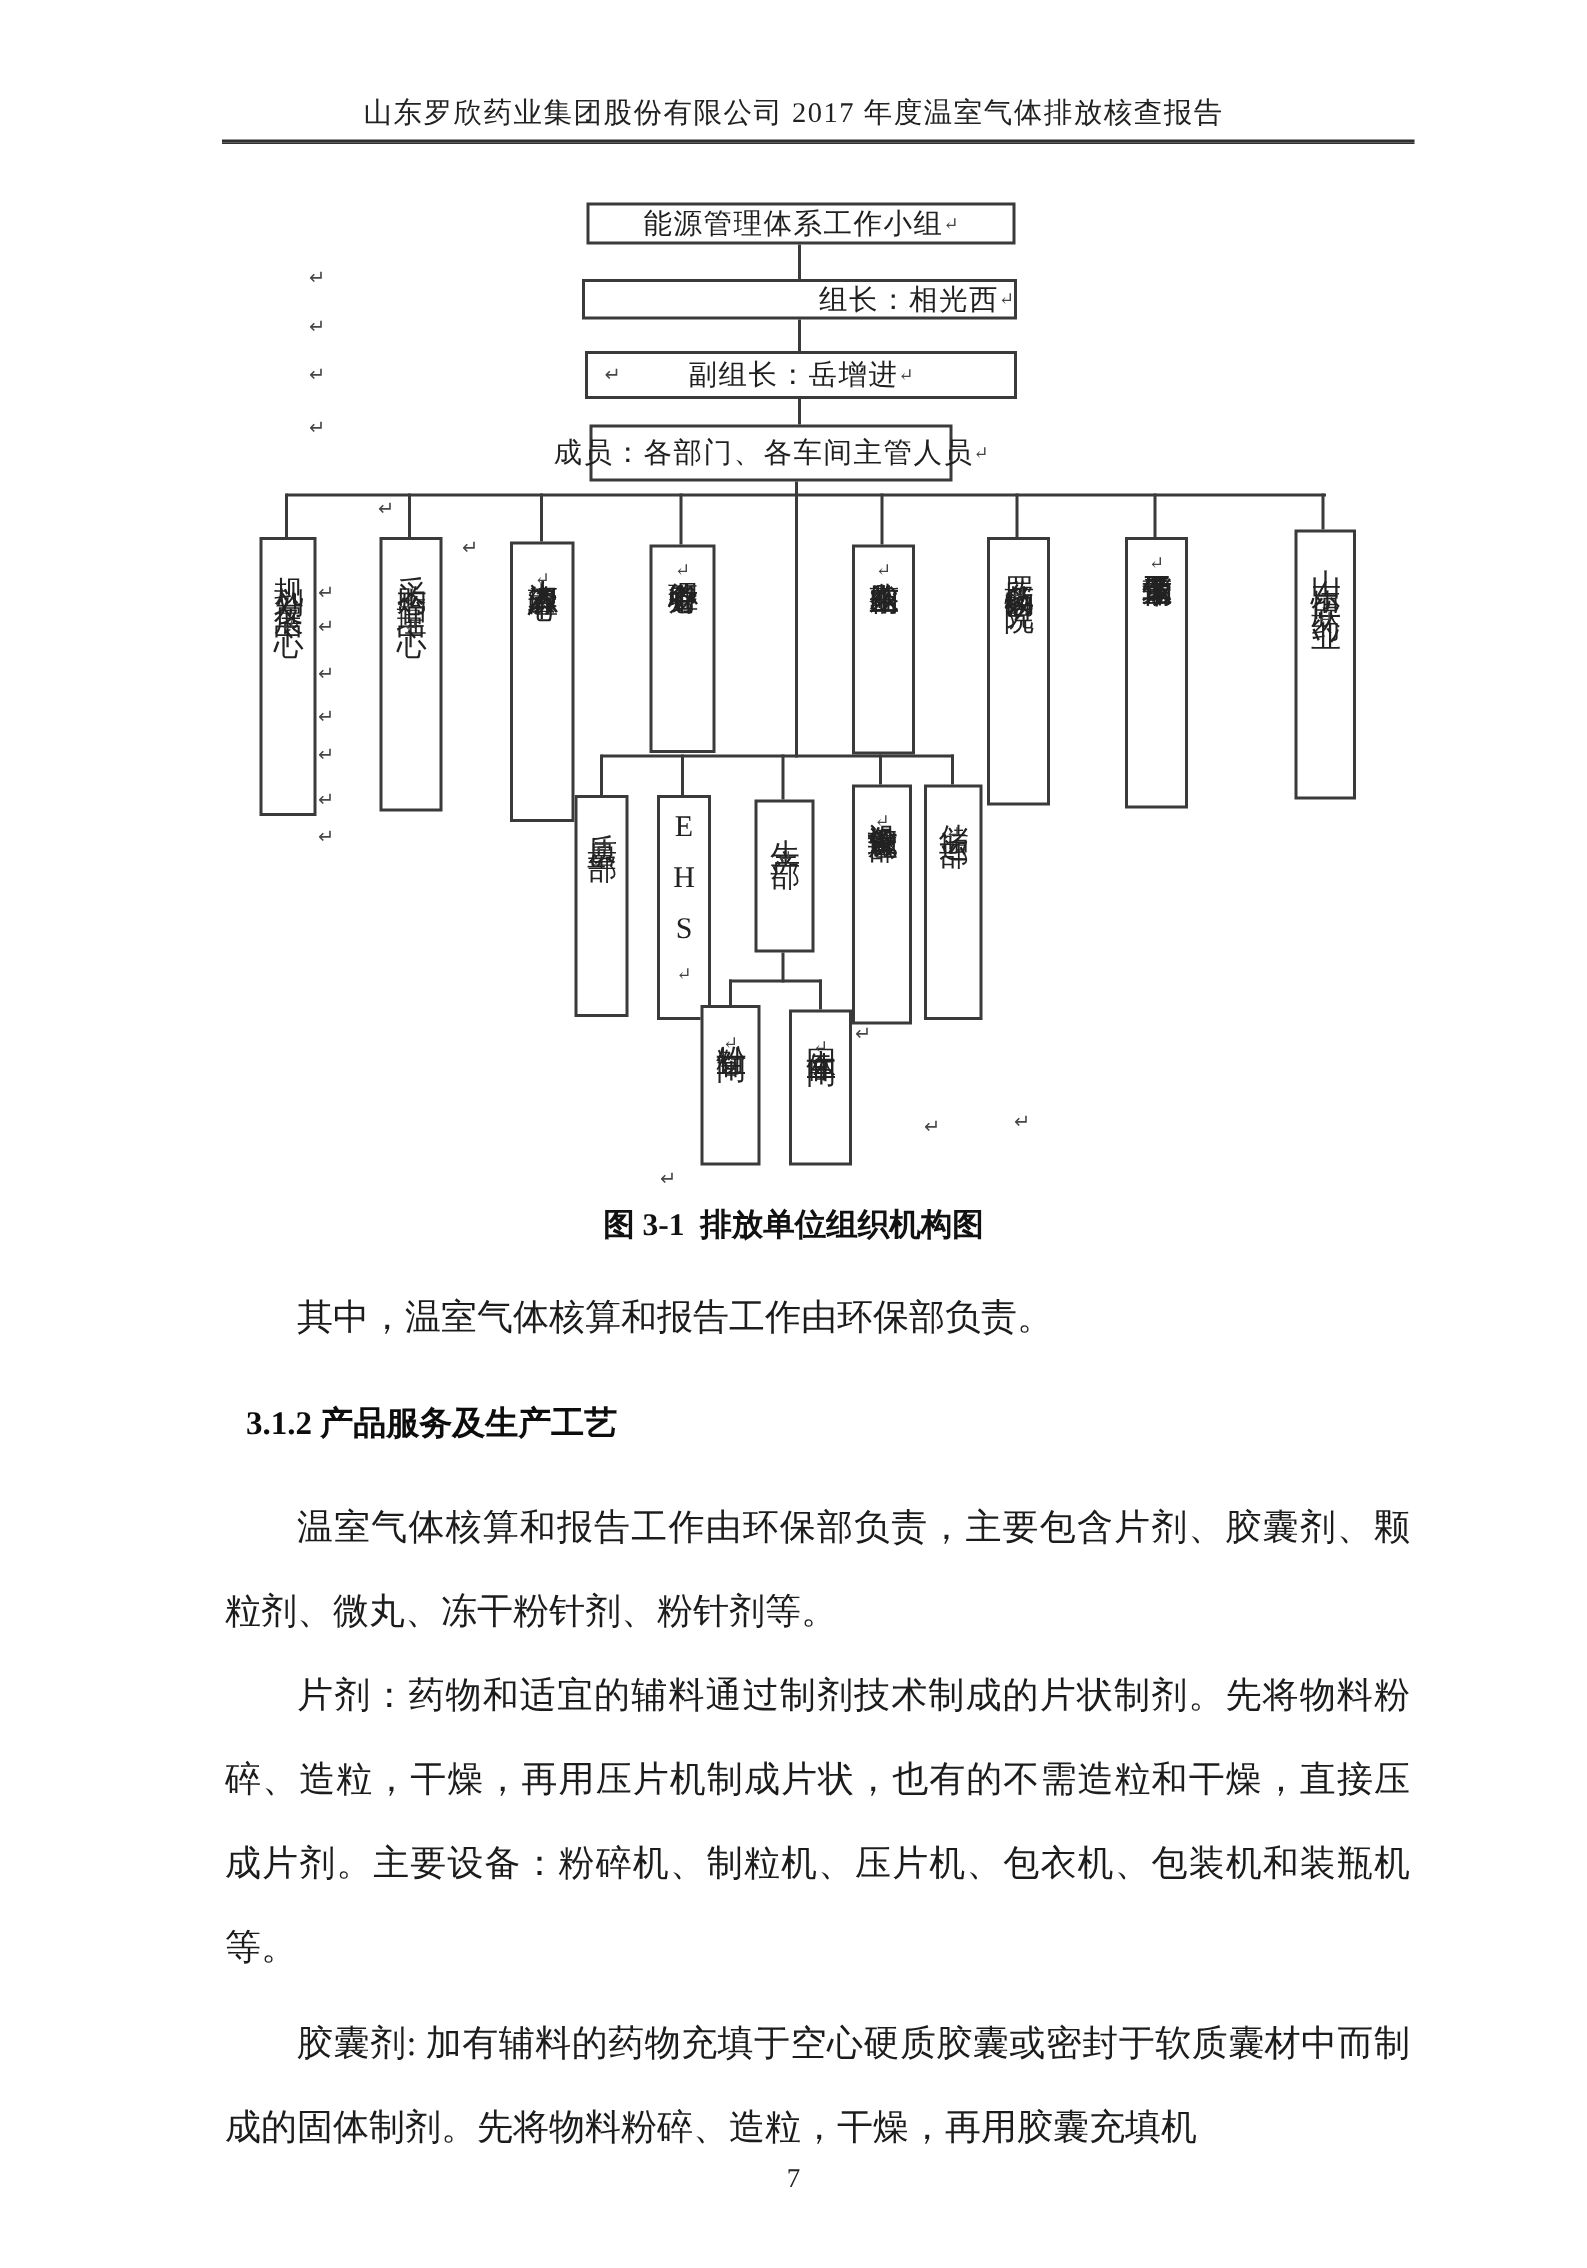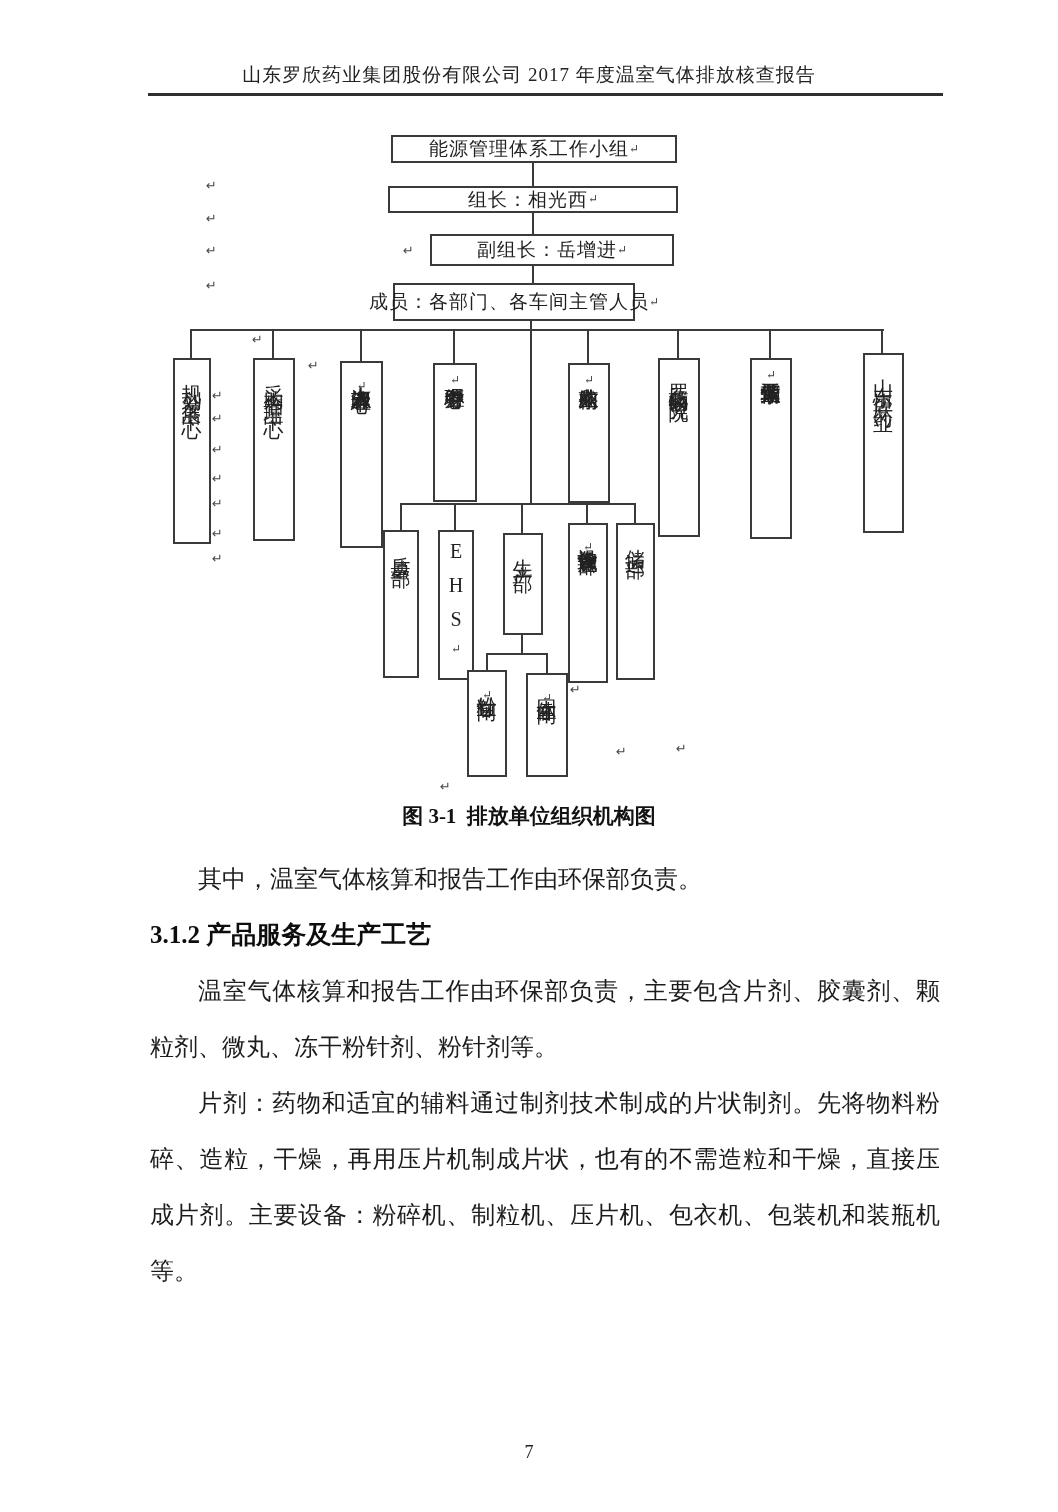--- a/index.html
+++ b/index.html
@@ -23,44 +23,44 @@
   .ret{font-size:12px; color:#454545; letter-spacing:0;}
   .line{position:absolute; background:#3a3a3a;}
   .pmark{position:absolute; font-size:13px; color:#474747;
     font-family:"DejaVu Sans",sans-serif;}
   
   .caption{position:absolute; top:802px; left:0; width:100%; text-align:center;
     font-weight:bold; font-size:21px; color:#111; white-space:pre;}
   .body-text{position:absolute; top:851px; left:150px; width:790px;
     font-size:24px; line-height:56px; text-align:justify; color:#1c1c1c;}
   .body-text p{margin:0; text-indent:2em;}
-  .body-text h3{margin:0; font-size:25px; font-weight:bold; text-indent:0;
+  .body-text h3{margin:14px; font-size:22px; font-weight:bold; text-indent:0;
     line-height:56px; color:#0d0d0d;}
   .page-number{position:absolute; top:1442px; left:0; width:100%;
     text-align:center; font-size:18px; color:#222;}
 </style>
 </head>
 <body>
 
 <div class="page">
 
   <div class="header-title">山东罗欣药业集团股份有限公司 2017 年度温室气体排放核查报告</div>
   <div class="header-rule"></div>
 
   <div>
 
     <div class="node hbox" style="left:391px;top:135px;width:286px;height:28px;">
       <span>能源管理体系工作小组</span>
         <span class="ret">↵</span>
     </div>
-    <div class="node hbox" style="left:388px;top:186px;width:290px;height:27px;">
+    <div class="node hbox" style="left:388px;top:186px;width:290px;height:27px;justify-content:flex-end;">
       <span>组长：相光西</span>
         <span class="ret">↵</span>
     </div>
-    <div class="node hbox" style="left:390px;top:234px;width:244px;height:32px;margin-left:40px;">
+    <div class="node hbox" style="left:390px;top:234px;width:288px;height:32px;">
       <span>副组长：岳增进</span>
         <span class="ret">↵</span>
     </div>
     <div class="node hbox" style="left:393px;top:283px;width:242px;height:38px;">
       <span>成员：各部门、各车间主管人员</span>
         <span class="ret">↵</span>
     </div>
 
     <div class="line" style="left:532px;top:163px;width:2px;height:23px;"></div>
     <div class="line" style="left:532px;top:213px;width:2px;height:21px;"></div>
@@ -159,17 +159,18 @@
     <span class="pmark" style="left:676px;top:741px;">↵</span>
   </div>
 
   <div class="caption">图 3-1  排放单位组织机构图</div>
 
   <div class="body-text">
     <p>其中，温室气体核算和报告工作由环保部负责。</p>
     <h3>3.1.2 产品服务及生产工艺</h3>
     <p>温室气体核算和报告工作由环保部负责，主要包含片剂、胶囊剂、颗粒剂、微丸、冻干粉针剂、粉针剂等。</p>
     <p>片剂：药物和适宜的辅料通过制剂技术制成的片状制剂。先将物料粉碎、造粒，干燥，再用压片机制成片状，也有的不需造粒和干燥，直接压成片剂。主要设备：粉碎机、制粒机、压片机、包衣机、包装机和装瓶机等。</p>
+    <p style="margin-top:8px;">胶囊剂: 加有辅料的药物充填于空心硬质胶囊或密封于软质囊材中而制成的固体制剂。先将物料粉碎、造粒，干燥，再用胶囊充填机</p>
   </div>
 
   <div class="page-number">7</div>
 
 </div>
 
 </body></html>

